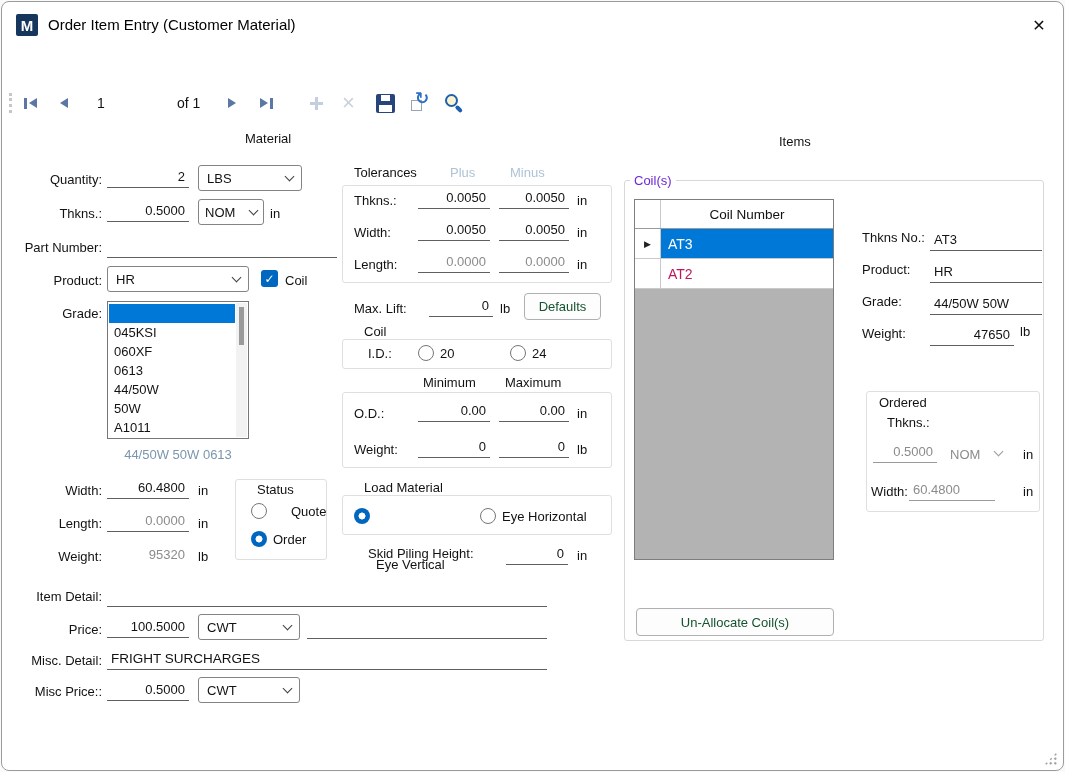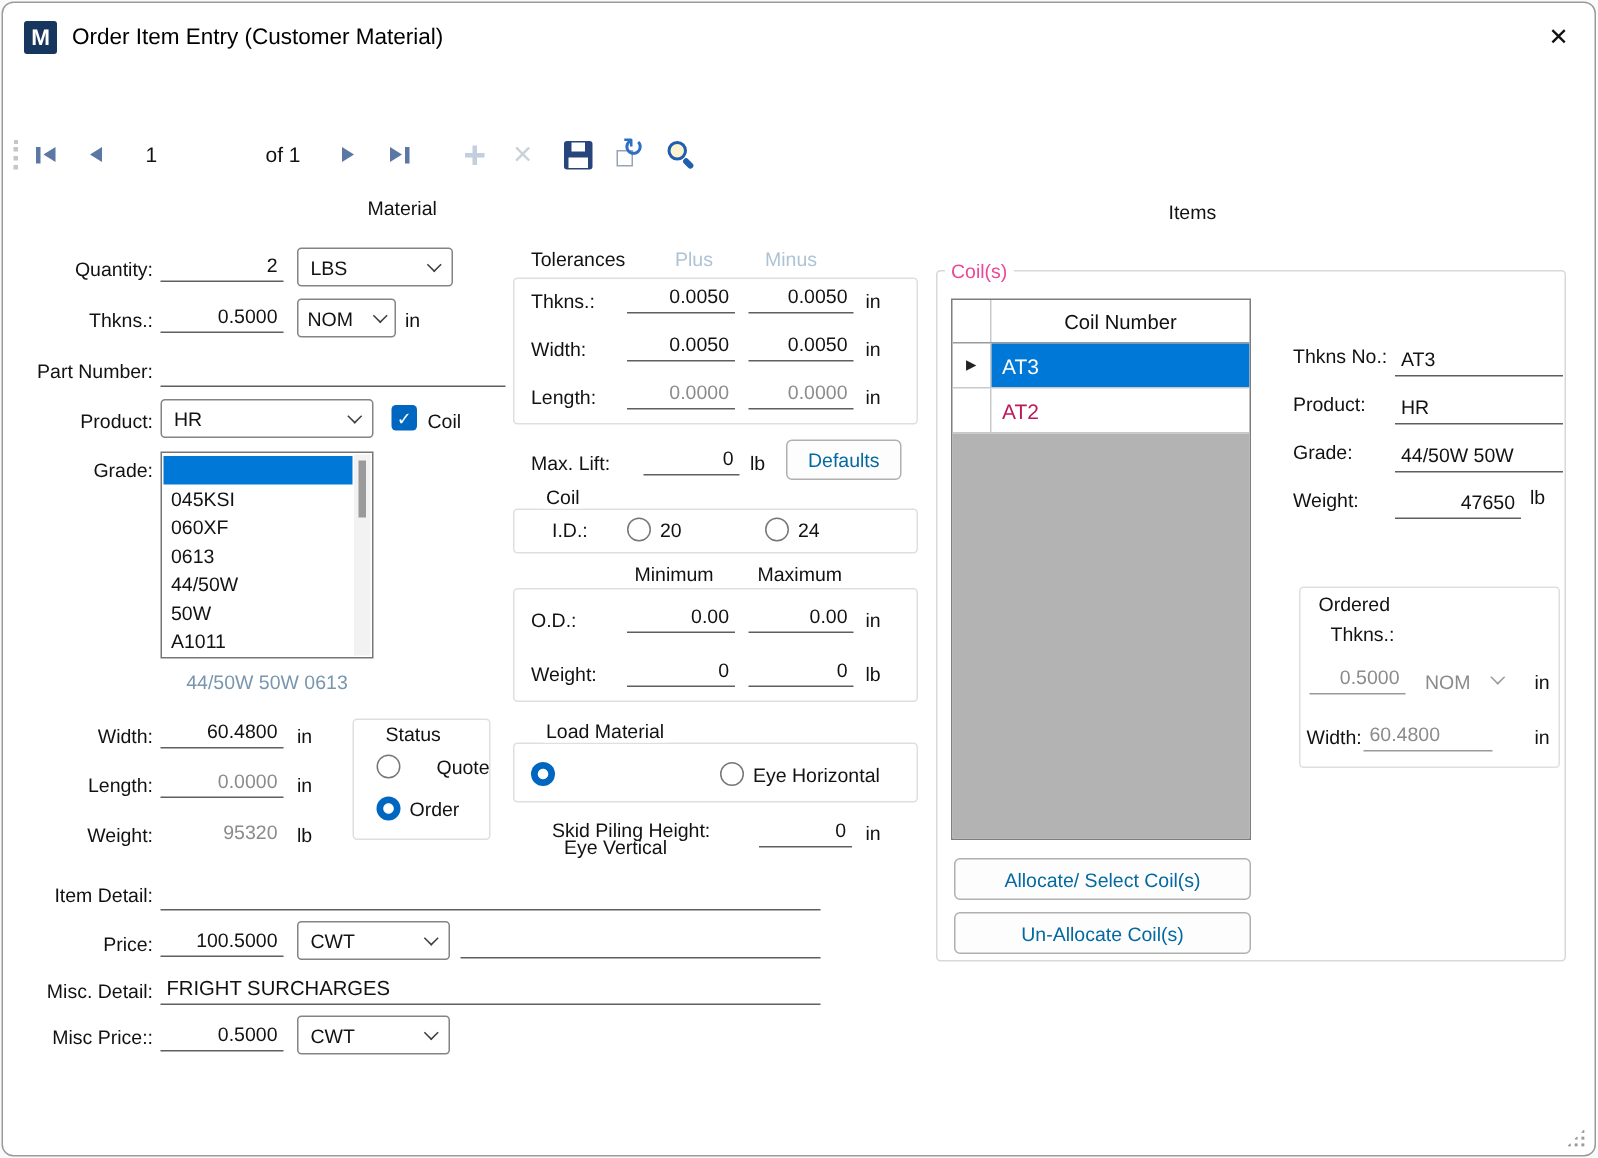--- a/index.html
+++ b/index.html
@@ -21,21 +21,21 @@
   .combo { position:absolute; height:26px; border:1px solid #848484; border-radius:3px; background:#fff; display:flex; align-items:center; justify-content:space-between; padding:0 8px; font-size:13px; color:#121212; }
   .chev { width:7px; height:7px; border-right:1.5px solid #3f3f3f; border-bottom:1.5px solid #3f3f3f; transform:rotate(45deg); margin-top:-3px; flex:none; }
   .chev.gray { border-color:#9a9a9a; }
   
   .gbox { position:absolute; border:1px solid #dfdfdf; border-radius:3px; }
   
   .radio { position:absolute; width:16px; height:16px; border-radius:50%; border:1px solid #767676; background:#fff; }
   .radio.checked { border:none; background:radial-gradient(circle, #ffffff 0 3.2px, #0067c0 3.8px 8px); }
   .check { position:absolute; width:17px; height:17px; background:#0067c0; border-radius:3px; color:#fff; font-size:12px; display:flex; align-items:center; justify-content:center; }
   
-  .btn { position:absolute; background:#fdfdfd; border:1px solid #b0b0b0; border-radius:4px; font-size:13px; color:#0369a1; display:flex; align-items:center; justify-content:center; cursor:default; }
+  .btn { position:absolute; background:#fdfdfd; border:1px solid #b0b0b0; border-radius:4px; font-size:13px; color:#14532d; display:flex; align-items:center; justify-content:center; cursor:default; }
   
   .listbox { position:absolute; border:1px solid #767676; background:#fff; }
   .list-items { position:absolute; left:1px; top:2px; right:13px; }
   .list-item { height:19px; line-height:19px; font-size:13px; padding-left:5px; color:#121212; }
   .list-item.sel { background:#0078d7; }
   .vsb { position:absolute; top:1px; bottom:1px; right:1px; width:11px; background:#f2f2f2; }
   .vsb-thumb { position:absolute; top:4px; left:3px; width:5px; height:38px; background:#9a9a9a; }
   
   .grid { position:absolute; border:1px solid #7d7d7d; background:#fff; overflow:hidden; }
   .grid-header { display:flex; height:29px; border-bottom:1px solid #9a9a9a; }
@@ -62,21 +62,21 @@
   .refresh-box { position:absolute; width:11px; height:11px; border:1px solid #97a4b5; background:#fff; }
   .refresh-arrow { position:absolute; font-size:17px; font-weight:bold; color:#2e6fc4; line-height:17px; }
   .mag-lens { position:absolute; width:13px; height:13px; border:2.5px solid #1f5fae; border-radius:50%; background:#fbf3d0; }
   .mag-handle { position:absolute; width:8px; height:3.5px; background:#1f5fae; transform:rotate(45deg); border-radius:2px; }
   .resize-grip { position:absolute; right:6px; bottom:5px; width:13px; height:13px;
     background-image: radial-gradient(#9a9a9a 1.1px, transparent 1.3px);
     background-size:4.5px 4.5px; clip-path: polygon(100% 0, 100% 100%, 0 100%); }
   .title { position:absolute; left:46px; top:0; height:46px; line-height:46px; font-size:15px; color:#000; }
   .appicon { position:absolute; left:14px; top:12px; width:22px; height:22px; background:#17365d; border-radius:2px; color:#fff; font-weight:bold; font-size:15px; display:flex; align-items:center; justify-content:center; }
   .closebtn { position:absolute; left:1022px; top:9px; width:30px; height:28px; display:flex; align-items:center; justify-content:center; font-size:16px; color:#111; }
-  .glabel { position:absolute; font-size:13px; color:#ec4899; background:#fff; padding:0 4px; white-space:nowrap; z-index:2; }
+  .glabel { position:absolute; font-size:13px; color:#6d28d9; background:#fff; padding:0 4px; white-space:nowrap; z-index:2; }
 </style>
 </head>
 <body>
 
 <div class="dialog">
 
   <div class="appicon">M</div>
   <div class="title">Order Item Entry (Customer Material)</div>
   <div class="closebtn">✕</div>
 
@@ -266,21 +266,20 @@
         </div>
       <div class="grid-cell">AT3</div>
     </div>
     <div class="grid-row">
       <div class="grid-selcol"></div>
       <div class="grid-cell">AT2</div>
     </div>
     <div class="grid-filler"></div>
   </div>
 
-  <div class="btn" style="left:634px;top:570px;width:198px;height:28px;">Allocate/ Select Coil(s)</div>
   <div class="btn" style="left:634px;top:606px;width:198px;height:28px;">Un-Allocate Coil(s)</div>
 
   <div class="lab" style="left:860px;top:228px;">Thkns No.:</div>
   <div class="uf left" style="left:928px;top:226px;width:112px;">AT3</div>
 
   <div class="lab" style="left:860px;top:260px;">Product:</div>
   <div class="uf left" style="left:928px;top:258px;width:112px;">HR</div>
 
   <div class="lab" style="left:860px;top:292px;">Grade:</div>
   <div class="uf left" style="left:928px;top:290px;width:112px;">44/50W 50W</div>

